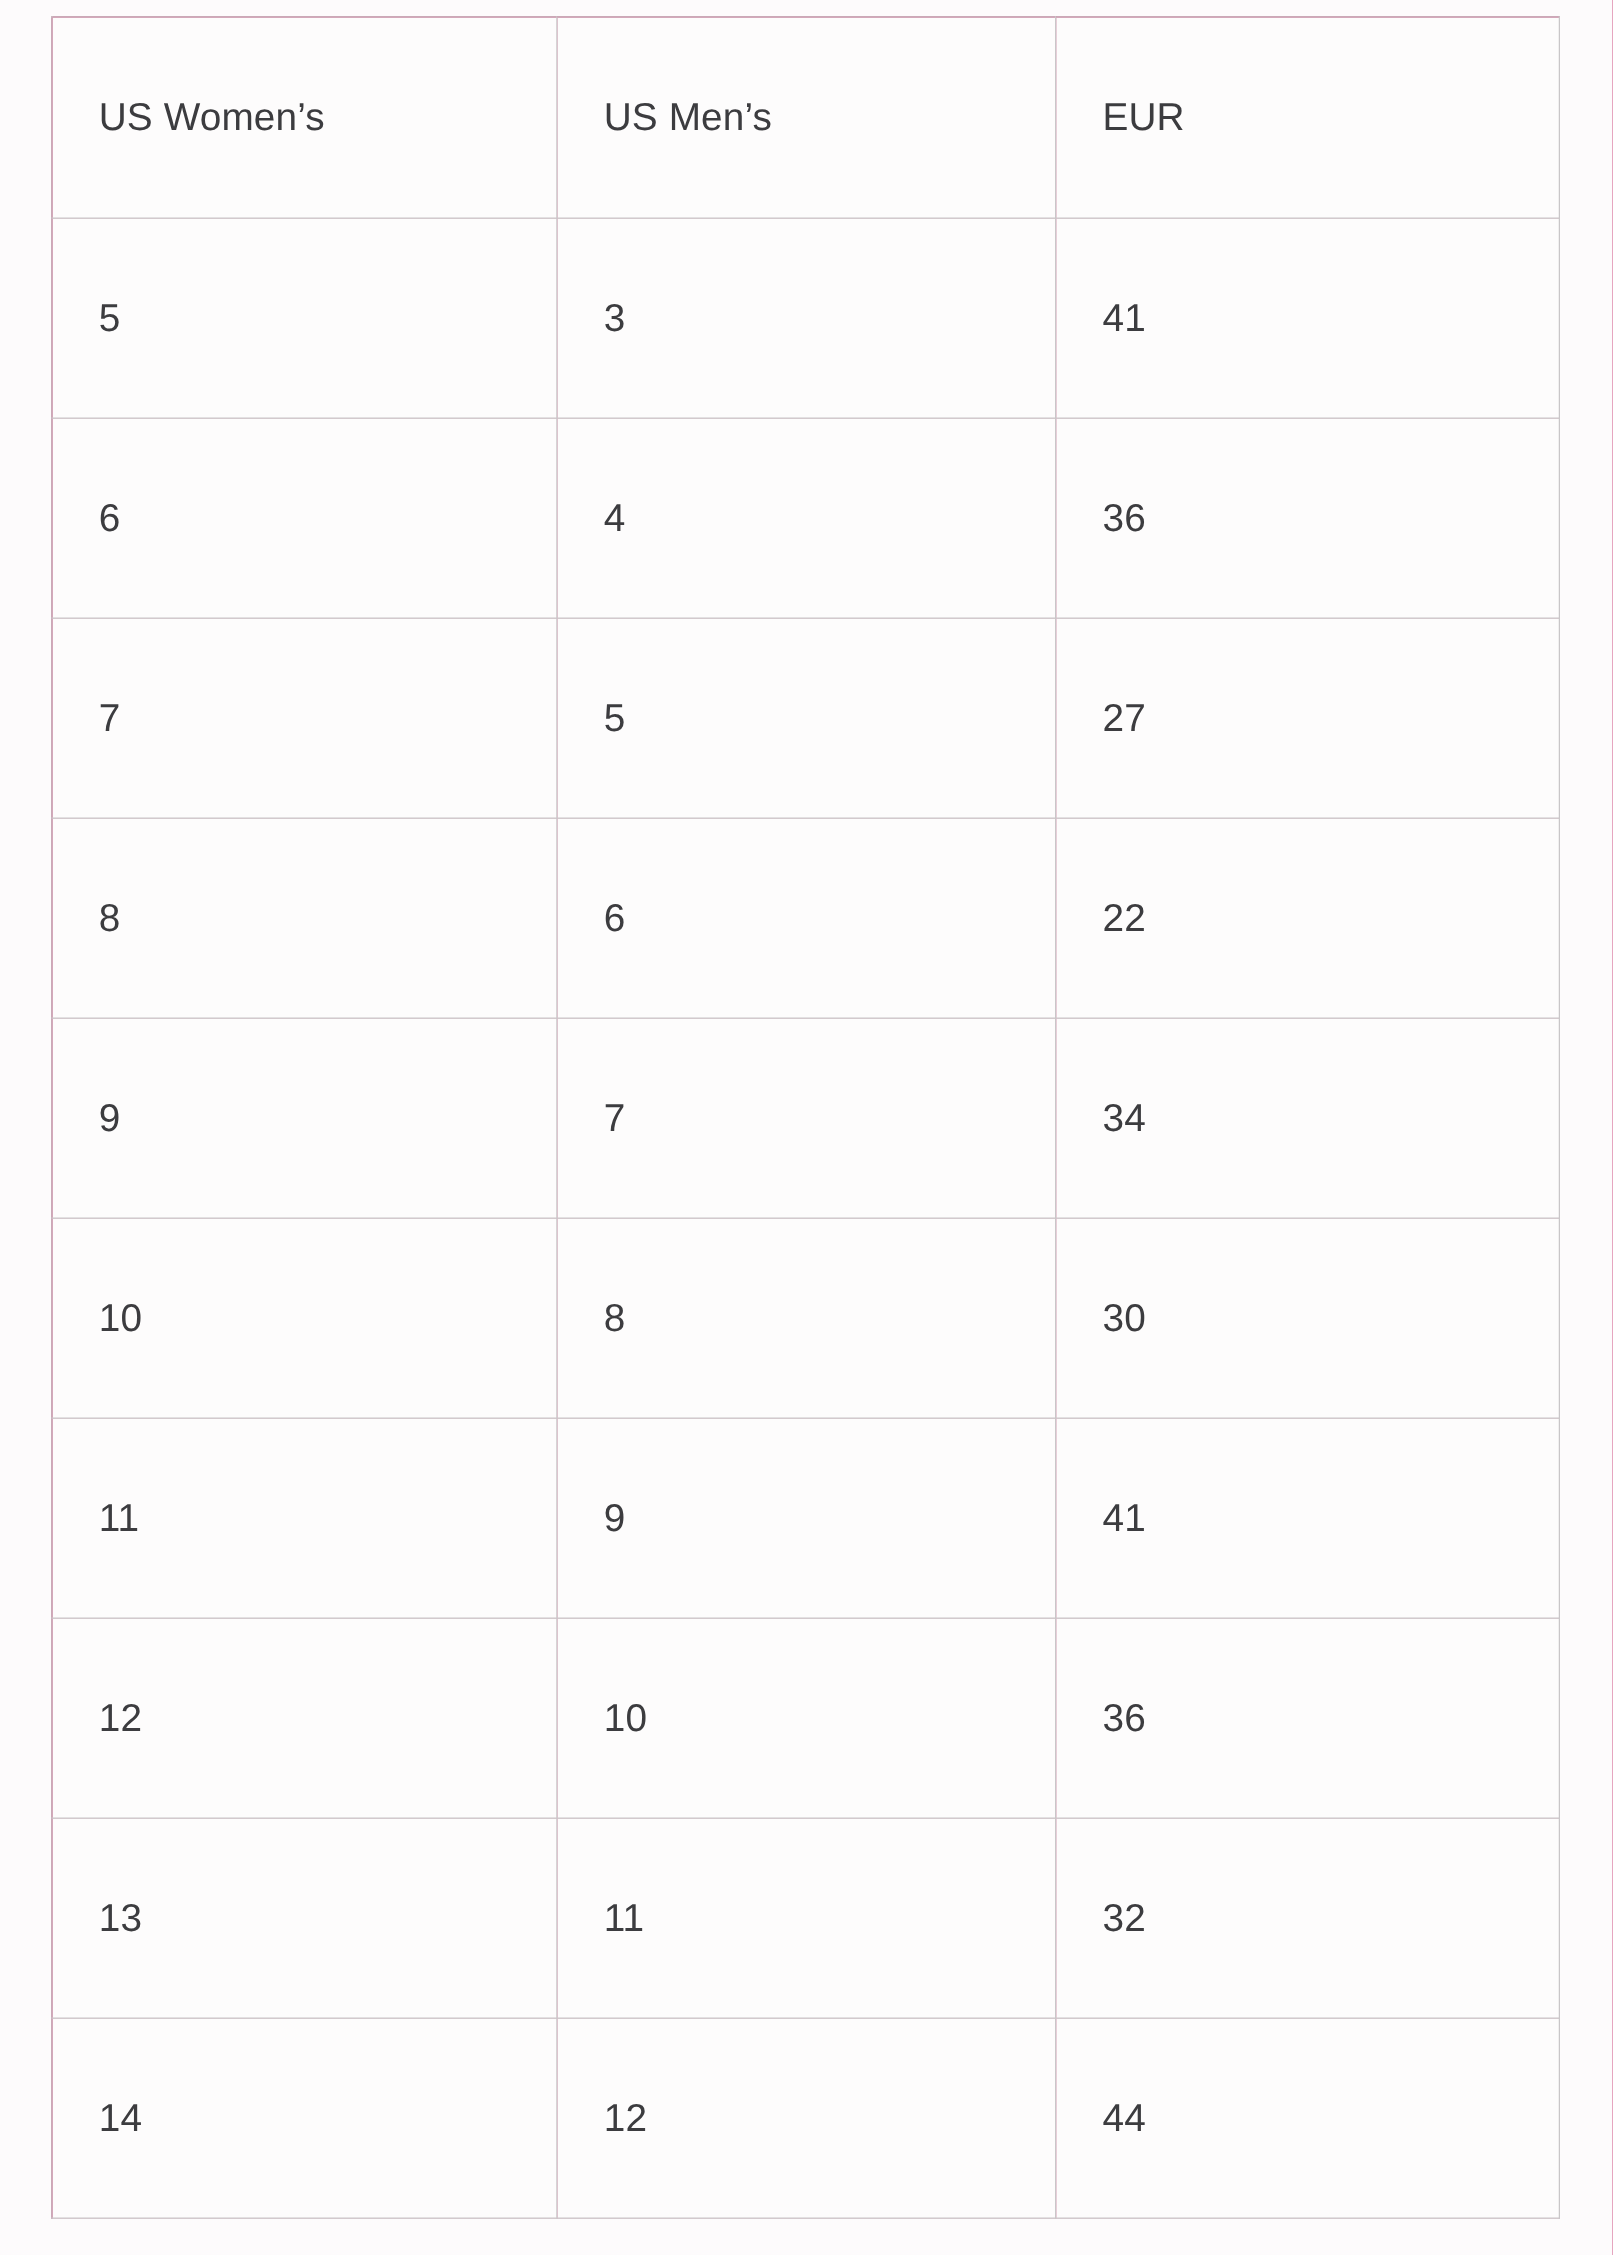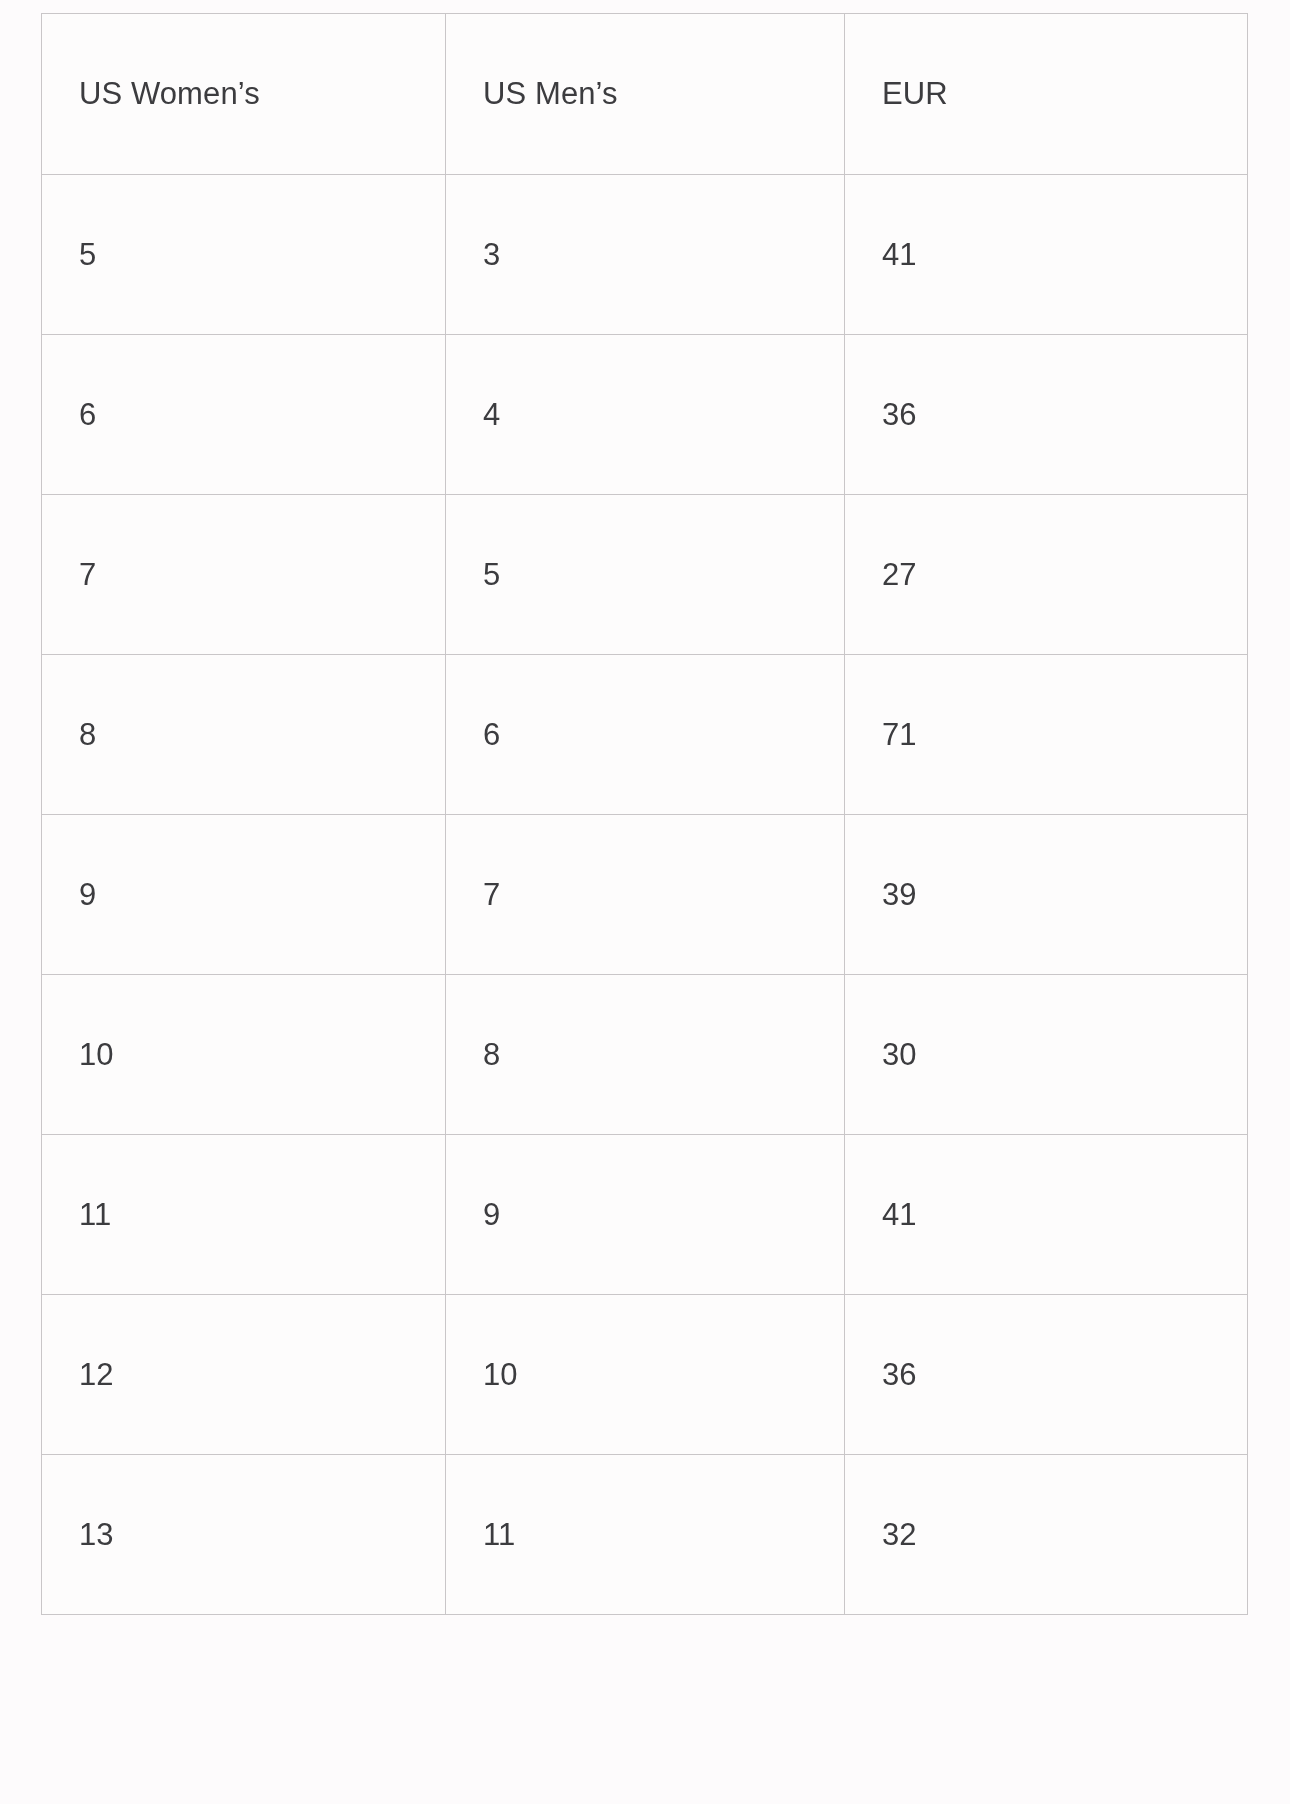--- a/index.html
+++ b/index.html
@@ -100,26 +100,26 @@
           <td>36</td>
         </tr>
         <tr>
           <td>7</td>
           <td>5</td>
           <td>27</td>
         </tr>
         <tr>
           <td>8</td>
           <td>6</td>
-          <td>71</td>
+          <td>22</td>
         </tr>
         <tr>
           <td>9</td>
           <td>7</td>
-          <td>39</td>
+          <td>34</td>
         </tr>
         <tr>
           <td>10</td>
           <td>8</td>
           <td>30</td>
         </tr>
         <tr>
           <td>11</td>
           <td>9</td>
           <td>41</td>
@@ -127,17 +127,22 @@
         <tr>
           <td>12</td>
           <td>10</td>
           <td>36</td>
         </tr>
         <tr>
           <td>13</td>
           <td>11</td>
           <td>32</td>
         </tr>
+        <tr>
+          <td>14</td>
+          <td>12</td>
+          <td>44</td>
+        </tr>
       </tbody>
     </table>
   </div>
 
 </div>
 
 </body></html>

